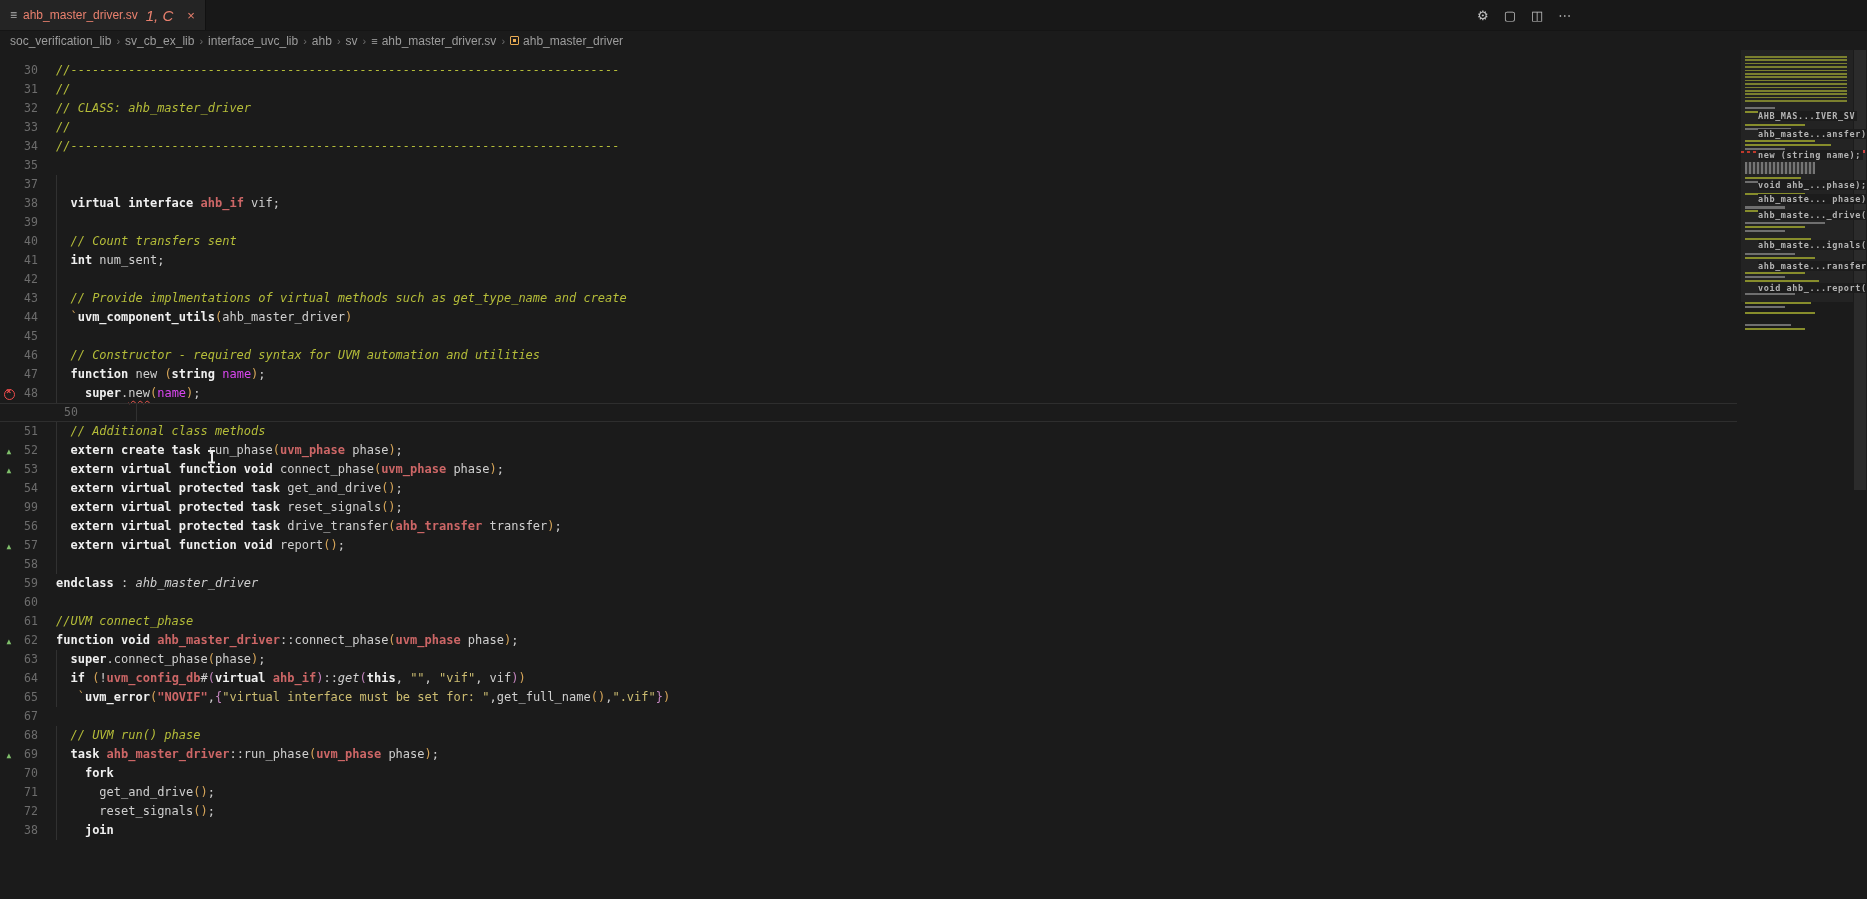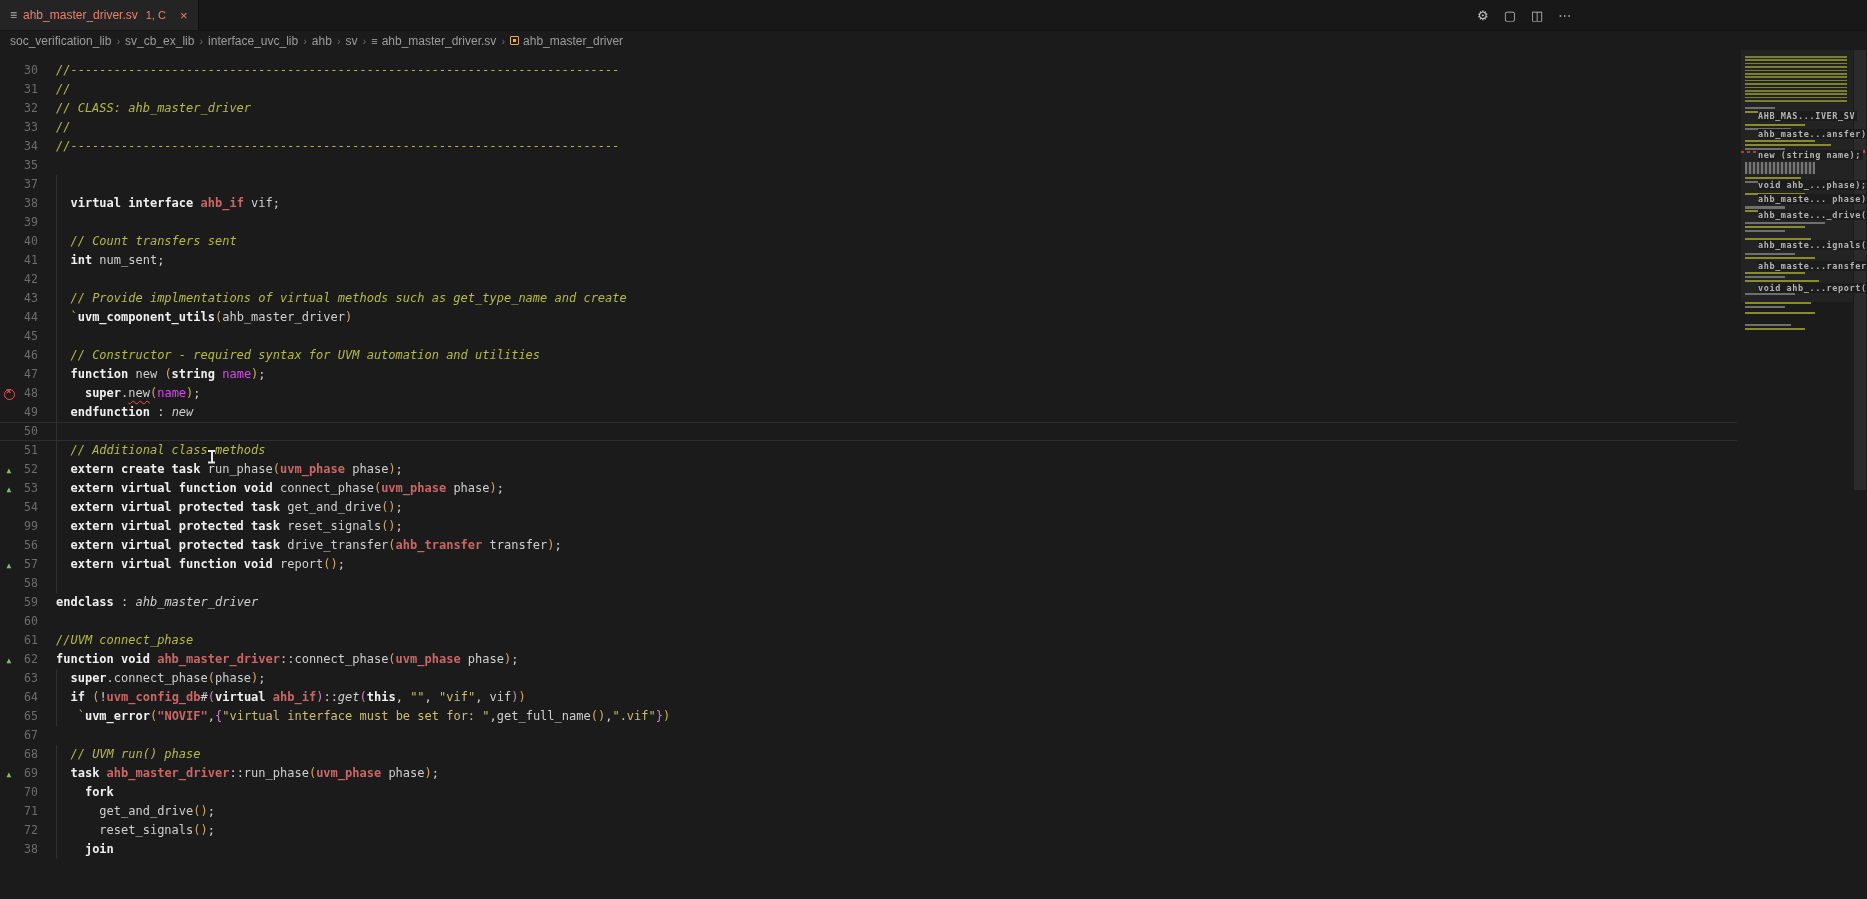--- a/index.html
+++ b/index.html
@@ -7,41 +7,41 @@
               font-family:"Liberation Sans", sans-serif; }
   .window { position:relative; width:1867px; height:899px; background:#1b1b1b; }
 
   
   .tabbar { position:relative; height:31px; background:#181818; border-bottom:1px solid #151515;
             display:flex; align-items:stretch; }
   .tab { display:flex; align-items:center; gap:6px; padding:0 10px; background:#242424;
          border-right:1px solid #111; cursor:pointer; }
   .tab .ficon { color:#b5b5b5; font-size:12px; line-height:1; }
   .tab .title { color:#e9806e; font-size:12px; }
-  .tab .badge { color:#e9806e; font-size:11px; margin-left:2px; }
+  .tab .badge { color:#e9806e; font-size:15px; margin-left:2px;font-style:italic; }
   .tab .close { color:#e9806e; font-size:13px; margin-left:8px; }
   .actions { position:absolute; left:1477px; top:0; height:31px; display:flex; align-items:center; gap:15px; }
   .actions .aicon { color:#c2c2c2; font-size:13px; cursor:pointer; }
 
   
   .crumbs { height:20px; display:flex; align-items:center; padding-left:10px; background:#1b1b1b;
             font-size:12px; color:#9d9d9d; white-space:nowrap; }
   .crumbs .sep { color:#6e6e6e; margin:0 5px; font-size:11px; }
   .crumbs .item { cursor:pointer; }
   .crumbs .ficon { color:#a8a8a8; font-size:11px; margin-right:4px; }
   .cls-icon { display:inline-block; width:9px; height:9px; border:1px solid #e8ab53; position:relative;
               margin-right:4px; border-radius:1px; }
   .cls-icon::after { content:""; position:absolute; left:2px; top:2px; width:3px; height:3px; background:#e8ab53; }
 
   
   .editor { position:relative; padding-top:10px; height:848px; }
   .rows { margin-right:130px; }
   .row { display:flex; height:19px; line-height:19px; position:relative;
          font-family:"DejaVu Sans Mono", monospace; font-size:12px; }
-  .row.cur { box-shadow: inset 0 1px 0 #2e2e2e, inset 0 -1px 0 #2e2e2e; }
+  .row.cur { box-shadow: inset 0 1px 0 #2e2e2e, inset 0 -1px 0 #2e2e2e; gap: 40px; }
   .gut { width:18px; text-align:center; flex:none; position:relative; }
   .num { width:26px; text-align:center; color:#6d6d6d; flex:none; font-size:11.5px; }
   .code { margin-left:12px; position:relative; white-space:pre; flex:1; cursor:text; }
   .guide { position:absolute; left:0; top:0; bottom:0; width:1px; background:#313131; }
 
   .tk-c { color:#b5bd39; font-style:italic; }
   .tk-k { color:#efefef; font-weight:bold; }
   .tk-t { color:#cc6666; font-weight:bold; }
   .tk-p { color:#cfcfcf; }
   .tk-i { color:#cfcfcf; font-style:italic; }
@@ -203,25 +203,20 @@
         </div>
         <div class="row">
           <div class="gut"></div>
           <div class="num">47</div>
           <div class="code"><span class="guide"></span><span class="tk-p">  </span><span class="tk-k">function</span><span class="tk-p"> new </span><span class="tk-g">(</span><span class="tk-k">string</span><span class="tk-p"> </span><span class="tk-a">name</span><span class="tk-g">)</span><span class="tk-p">;</span></div>
         </div>
         <div class="row">
           <div class="gut"><span class="err-ic"></span></div>
           <div class="num">48</div>
           <div class="code"><span class="guide"></span><span class="tk-p">    </span><span class="tk-k">super</span><span class="tk-p">.</span><span class="tk-e">new</span><span class="tk-g">(</span><span class="tk-a">name</span><span class="tk-g">)</span><span class="tk-p">;</span></div>
-        </div>
-        <div class="row">
-          <div class="gut"></div>
-          <div class="num">49</div>
-          <div class="code"><span class="guide"></span><span class="tk-p">  </span><span class="tk-k">endfunction</span><span class="tk-p"> : </span><span class="tk-i">new</span></div>
         </div>
         <div class="row cur">
           <div class="gut"></div>
           <div class="num">50</div>
           <div class="code"><span class="guide"></span></div>
         </div>
         <div class="row">
           <div class="gut"></div>
           <div class="num">51</div>
           <div class="code"><span class="guide"></span><span class="tk-p">  </span><span class="tk-c">// Additional class methods</span></div>

